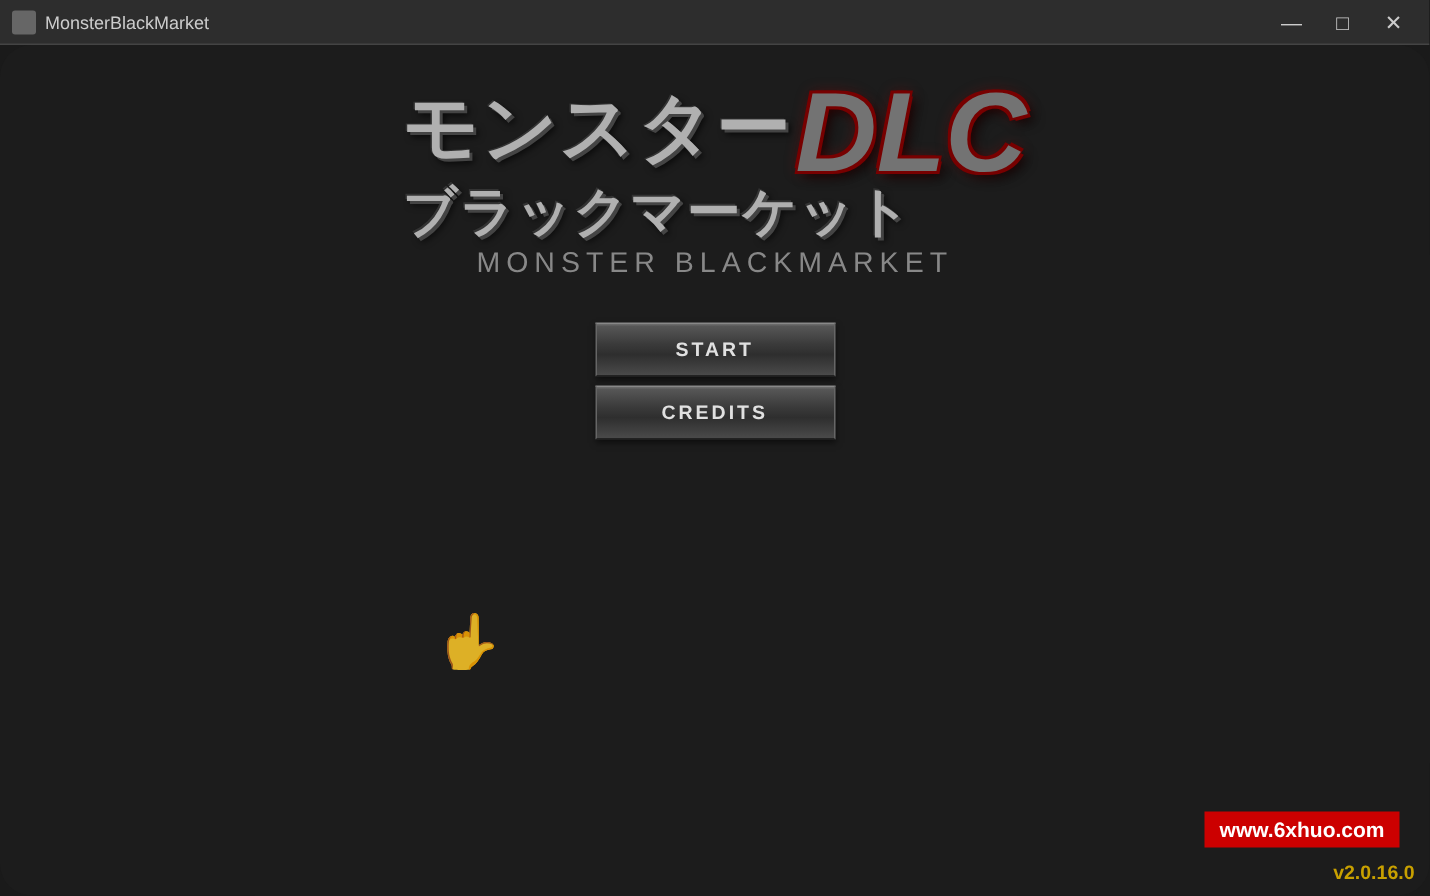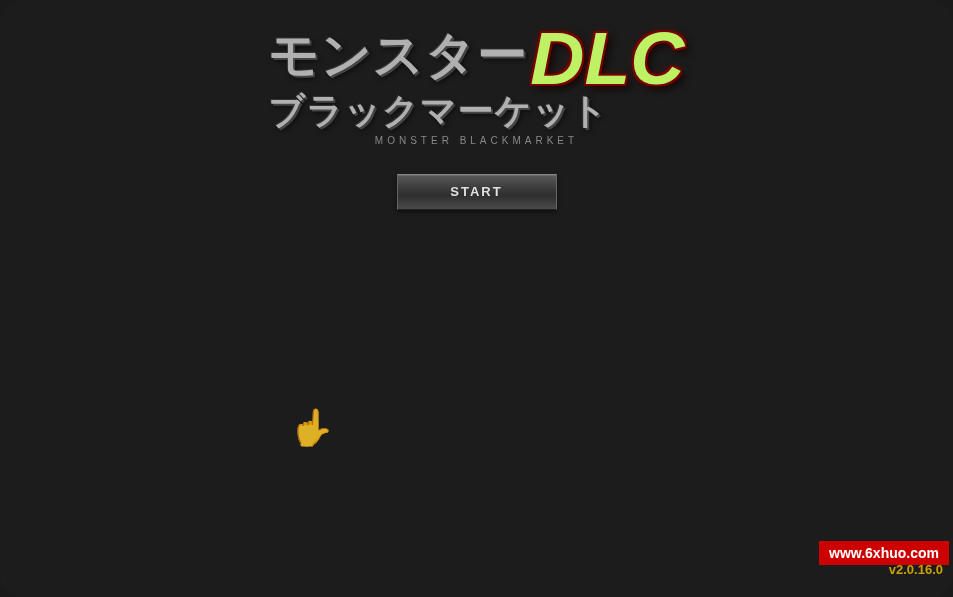--- a/index.html
+++ b/index.html
@@ -72,21 +72,21 @@
       border-radius: 21px;
     }
 
     .logo-area {
       margin-top: 30px;
       text-align: center;
       position: relative;
     }
 
     .logo-subtitle {
-      font-size: 10px;
+      font-size: 19px;
       color: #888;
       letter-spacing: 4px;
       margin-top: 6px;
       font-family: 'Arial', sans-serif;
       font-weight: normal;
       text-transform: uppercase;
     }
 
     .menu-area {
       display: flex;
@@ -124,32 +124,32 @@
       bottom: 148px;
       font-size: 36px;
       color: #d0d0d0;
       transform: scaleX(-1);
       opacity: 0.85;
     }
 
     .watermark {
       position: absolute;
       bottom: 32px;
-      right: 4px;
+      right: 20px;
       background: #cc0000;
       color: white;
       font-size: 14px;
       font-weight: bold;
       padding: 4px 10px;
       font-family: 'Arial', sans-serif;
     }
 
     .version {
       position: absolute;
-      bottom: 20px;
+      bottom: 8px;
       right: 10px;
       color: #c8a000;
       font-size: 13px;
       font-family: 'Arial', sans-serif;
       font-weight: bold;
     }
 
     .logo-main-text {
       display: flex;
       flex-direction: column;
@@ -185,58 +185,68 @@
         -1px -1px 0 #333,
         3px 3px 5px rgba(0,0,0,0.7);
       line-height: 1;
       letter-spacing: 1px;
     }
 
     .dlc-text {
       font-size: 75px;
       font-weight: 900;
       font-style: italic;
-      color: #bef264;
+      color: #737373;
       font-family: 'Arial Black', sans-serif;
       text-shadow: 
         -2px -2px 0 #770000,
         2px -2px 0 #770000,
         -2px 2px 0 #770000,
         2px 2px 0 #770000,
         0 0 10px rgba(180,0,0,0.4),
         4px 4px 8px rgba(0,0,0,0.9);
       line-height: 0.9;
       margin-left: 2px;
       align-self: flex-start;
       margin-top: -5px;
     }
   </style>
 </head>
 <body>
 
 <div class="window">
 
+  <div class="titlebar">
+    <div class="titlebar-icon"></div>
+    <span class="titlebar-title">MonsterBlackMarket</span>
+    <div class="titlebar-controls">
+      <button class="titlebar-btn">—</button>
+      <button class="titlebar-btn">□</button>
+      <button class="titlebar-btn close">✕</button>
+    </div>
+  </div>
 
   <div class="content">
 
     <div class="logo-area">
       <div class="logo-main-text">
         <div class="logo-row1">
           <span class="logo-jp1">モンスター</span>
           <span class="dlc-text">DLC</span>
         </div>
         <div>
           <span class="logo-jp2">ブラックマーケット</span>
         </div>
       </div>
       <div class="logo-subtitle">MONSTER BLACKMARKET</div>
     </div>
 
     <div class="menu-area">
       <button class="menu-btn">START</button>
+      <button class="menu-btn">CREDITS</button>
     </div>
 
     <div class="cursor-icon">👆</div>
 
     <div class="watermark">www.6xhuo.com</div>
 
     <div class="version">v2.0.16.0</div>
 
   </div>
 </div>

